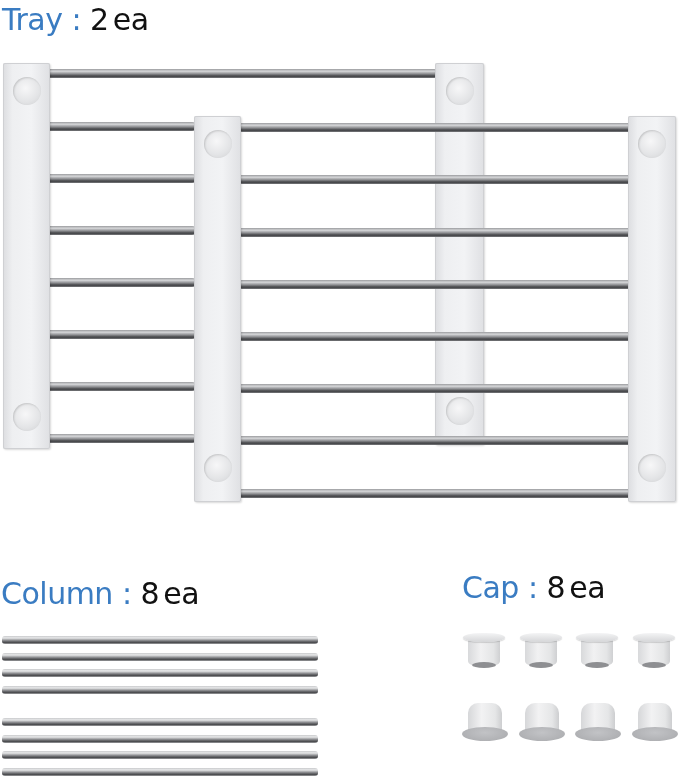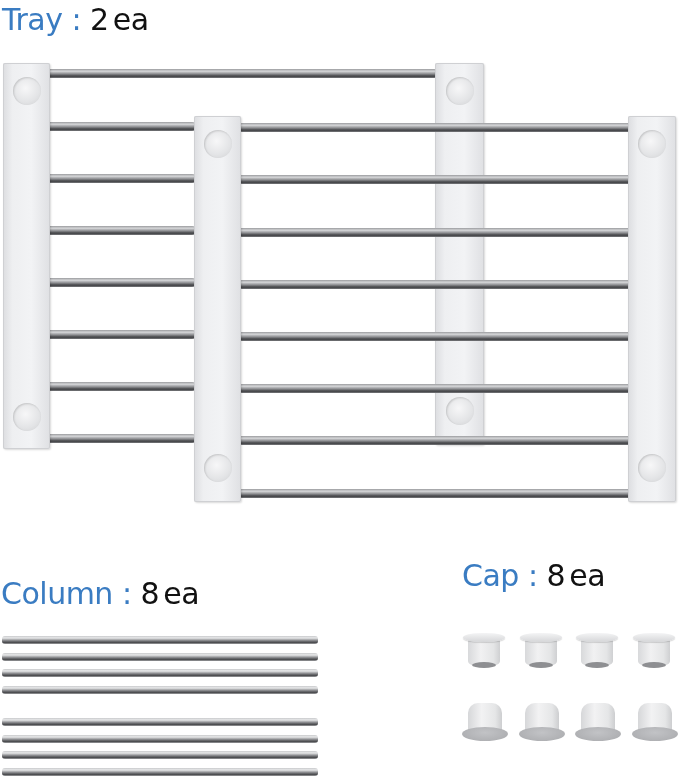--- a/index.html
+++ b/index.html
@@ -96,21 +96,21 @@
   <div class="column" style="left:2px; top:636px; width:316px;"></div>
   <div class="column" style="left:2px; top:653px; width:316px;"></div>
   <div class="column" style="left:2px; top:669px; width:316px;"></div>
   <div class="column" style="left:2px; top:686px; width:316px;"></div>
   <div class="column" style="left:2px; top:718px; width:316px;"></div>
   <div class="column" style="left:2px; top:735px; width:316px;"></div>
   <div class="column" style="left:2px; top:751px; width:316px;"></div>
   <div class="column" style="left:2px; top:768px; width:316px;"></div>
 </div>
 
-<div class="label" style="left:462px; top:558px; font-size:30px;">
+<div class="label" style="left:462px; top:570px; font-size:30px;">
   <span class="name">Cap</span>
   <span class="sep">:</span>
   <span class="qty">8</span><span class="unit" style="margin-left:4px;">ea</span>
 </div>
 
 <div>
   <div class="cap-top" style="left:463px; top:633px;">
       <div class="body"></div>
       <div class="rim"></div>
       <div class="bottom"></div>

